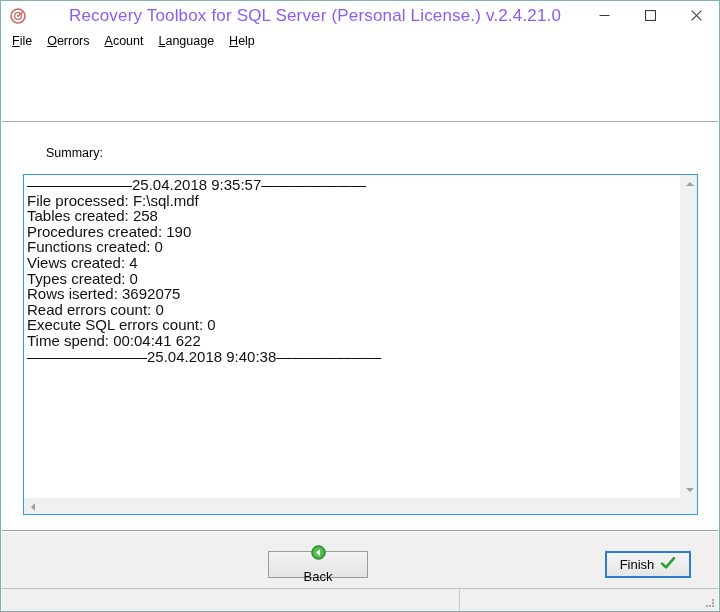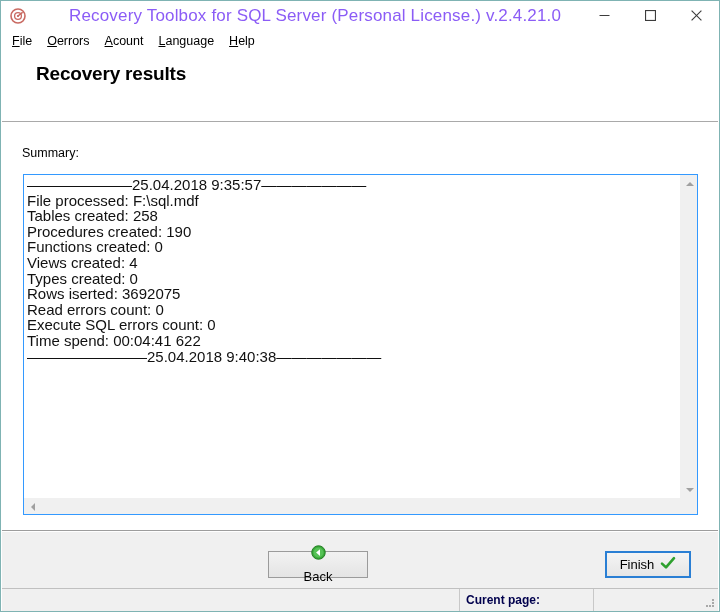--- a/index.html
+++ b/index.html
@@ -87,21 +87,21 @@
     width: 716px; height: 1px;
     background: #a9a9a9;
   }
   #subtitle-text {
     position: absolute; left: 34px; top: 63px;
     font-size: 12.5px; color: #1a1a1a;
     background: transparent;
   }
 
   #summary-label {
-    position: absolute; left: 20px; top: 95px;
+    position: absolute; left: 44px; top: 95px;
     font-size: 12.5px; color: #000;
   }
 
   
   #log-box {
     position: absolute; left: 21px; top: 123px;
     width: 675px; height: 341px;
     background: #ffffff;
     border: 1px solid #3399ff;
     overflow: hidden;
@@ -248,21 +248,20 @@
   <div id="menubar">
     <div class="menu-item"><u>F</u><span>ile</span></div>
     <div class="menu-item"><u>O</u><span>errors</span></div>
     <div class="menu-item"><u>A</u><span>count</span></div>
     <div class="menu-item"><u>L</u><span>anguage</span></div>
     <div class="menu-item"><u>H</u><span>elp</span></div>
   </div>
 
   <div id="panel">
 
-    <div id="page-title">Recovery results</div>
 
     <div id="hrule"></div>
 
     <div id="summary-label">Summary:</div>
 
     <div id="log-box">
       <div id="log-text">———————25.04.2018 9:35:57———————
 File processed: F:\sql.mdf
 Tables created: 258
 Procedures created: 190
@@ -315,21 +314,20 @@
       <span>
         <svg width="16" height="16" viewBox="0 0 16 16">
           <path d="M2 8.6 L6 12.4 L14 3.2" fill="none" stroke="#2ea02e" stroke-width="2.6" stroke-linecap="round" stroke-linejoin="round"></path>
         </svg>
       </span>
     </div>
   </div>
 
   <div id="statusbar">
     <div class="status-cell" id="st-blank"></div>
-    <div class="status-cell" id="st-cur">Curent page:</div>
     <div id="grip">
       <svg width="12" height="12" viewBox="0 0 12 12">
         <g fill="#a8a8a8">
           <rect x="8" y="8" width="2" height="2"></rect>
           <rect x="5" y="8" width="2" height="2"></rect>
           <rect x="8" y="5" width="2" height="2"></rect>
           <rect x="2" y="8" width="2" height="2"></rect>
           <rect x="8" y="2" width="2" height="2"></rect>
         </g>
       </svg>

